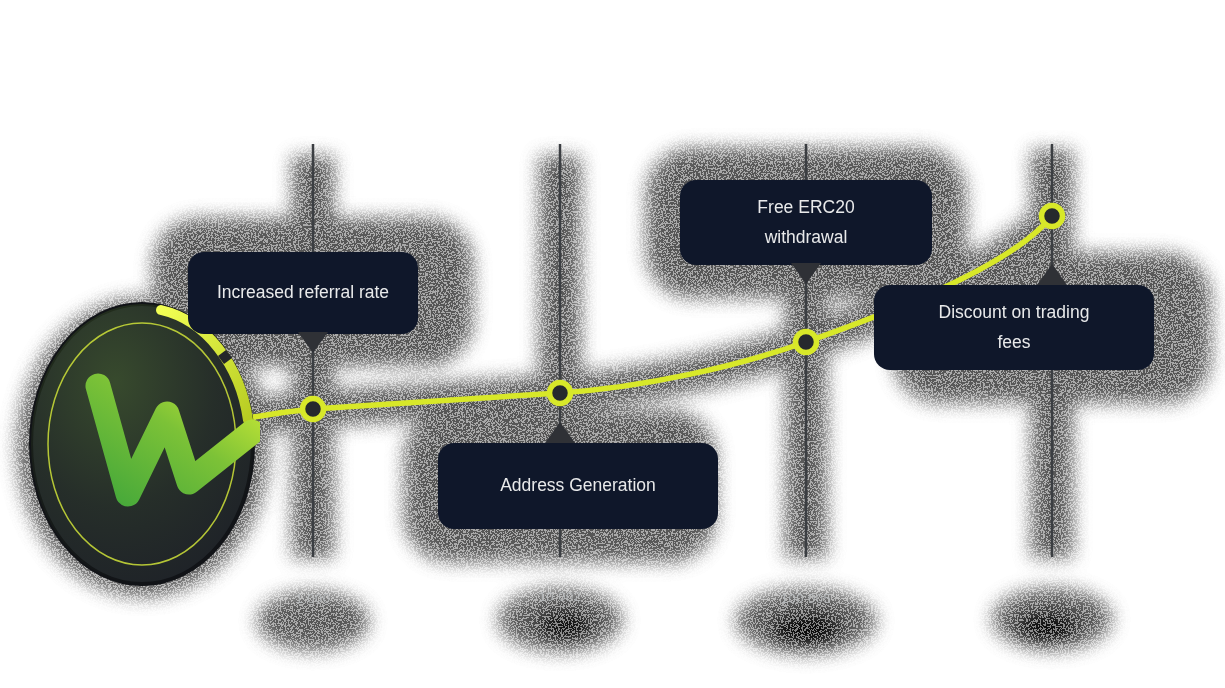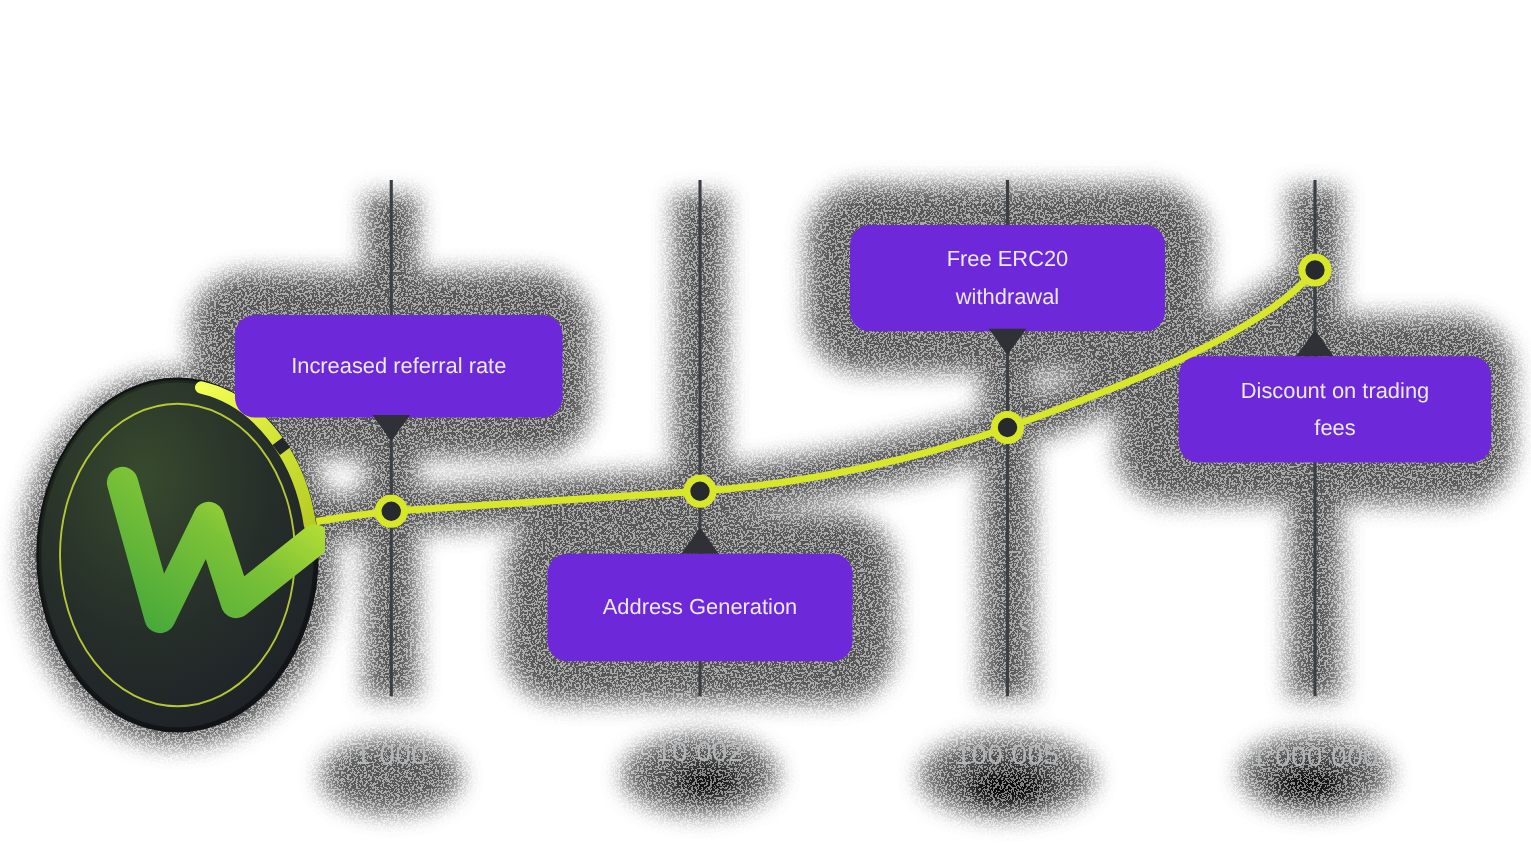--- a/index.html
+++ b/index.html
@@ -8,35 +8,35 @@
     font-family:"Liberation Sans",sans-serif;
   }
   
   #shadow-layer{position:absolute;inset:0;z-index:1;filter:blur(9px);opacity:.82;}
   
   #noise-layer{position:absolute;inset:0;z-index:2;mix-blend-mode:overlay;opacity:.95;pointer-events:none;}
   
   #chart-layer{position:absolute;inset:0;z-index:3;}
   .amount{
     position:absolute;width:200px;text-align:center;z-index:3;
-    font-size:22px;font-weight:500;letter-spacing:.5px;color:rgba(182,185,188,.95);
+    font-size:13px;font-weight:500;letter-spacing:.5px;color:rgba(182,185,188,.95);
   }
   
   #coin{position:absolute;left:28px;top:300px;width:232px;height:290px;z-index:4;}
   
   .callout{
     position:absolute;z-index:5;display:flex;align-items:center;justify-content:center;
-    background:#6d28d9;border-radius:16px;text-align:center;
+    background:#0f172a;border-radius:16px;text-align:center;
     color:#e9eaeb;font-size:17.5px;line-height:1.7;font-weight:400;
   }
   .callout .label{display:block;}
-  .c1{left:188px;top:252px;width:262px;min-height:82px;}
-  .c2{left:438px;top:443px;width:244px;min-height:86px;text-align:center;}
+  .c1{left:188px;top:252px;width:230px;min-height:82px;}
+  .c2{left:438px;top:443px;width:280px;min-height:86px;text-align:center;}
   .c3{left:680px;top:180px;width:252px;min-height:85px;}
-  .c4{left:943px;top:285px;width:250px;min-height:85px;}
+  .c4{left:874px;top:285px;width:280px;min-height:85px;}
   .c1 .label{max-width:175px;}
   .c3 .label{max-width:135px;}
   .c4 .label{max-width:185px;}
   .tail{position:absolute;z-index:5;width:0;height:0;border-left:15px solid transparent;border-right:15px solid transparent;}
   .tail.down{border-top:21px solid #2f3136;}
   .tail.up{border-bottom:21px solid #2f3136;}
   .t1{left:298px;top:332px;}
   .t2{left:545px;top:422px;}
   .t3{left:791px;top:263px;}
   .t4{left:1037px;top:264px;}
@@ -96,21 +96,20 @@
       <circle cx="313" cy="409" r="10.5"></circle>
       <circle cx="560" cy="393" r="10.5"></circle>
       <circle cx="806" cy="342" r="10.5"></circle>
       <circle cx="1052" cy="216" r="10.5"></circle>
     </g>
   </svg>
 
   <div class="amount" style="left:213px;top:591px;">1 000</div>
   <div class="amount" style="left:460px;top:589px;">10 002</div>
   <div class="amount" style="left:706px;top:591px;">100 005</div>
-  <div class="amount" style="left:952px;top:593px;">1 000 000</div>
 
   <svg id="coin" viewBox="0 0 232 290">
     <defs>
       <linearGradient id="wG" x1="0" y1="1" x2="1" y2="0">
         <stop offset="0" stop-color="#45a83a"></stop>
         <stop offset="0.55" stop-color="#7cc237"></stop>
         <stop offset="1" stop-color="#cdea35"></stop>
       </linearGradient>
       <linearGradient id="edgeG" x1="0" y1="0" x2="1" y2="1">
         <stop offset="0" stop-color="#f2ff54"></stop>

